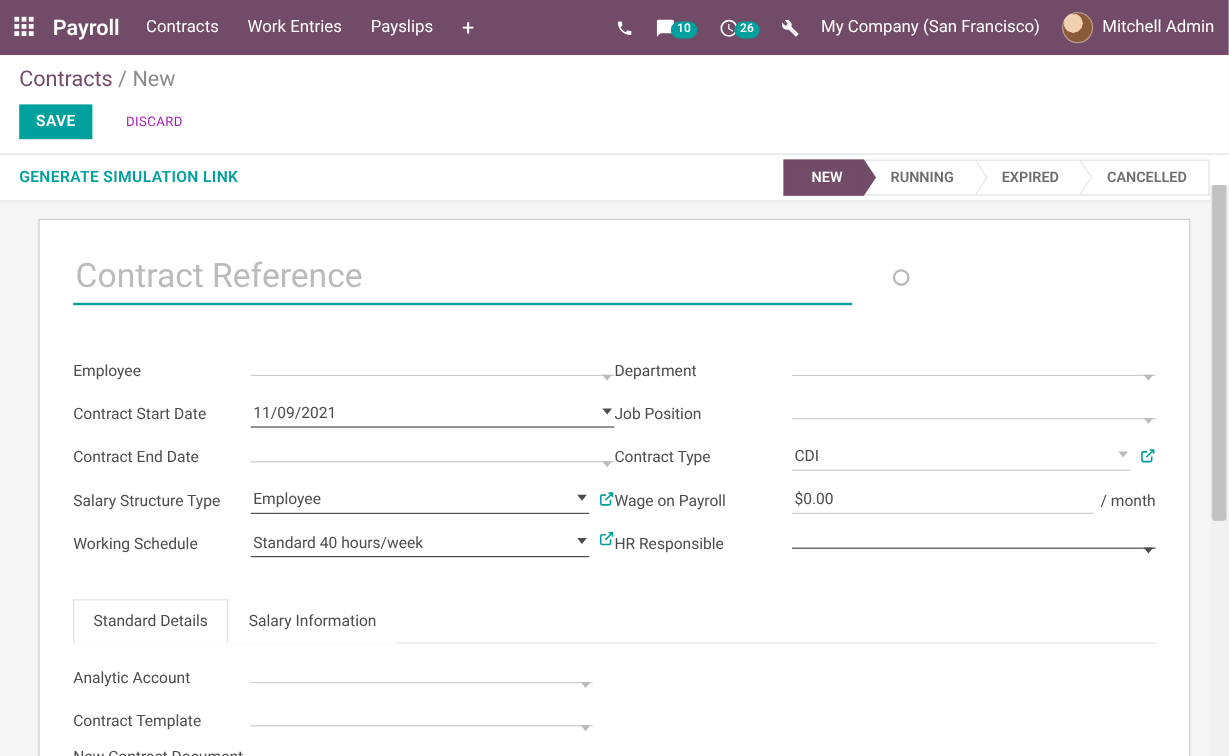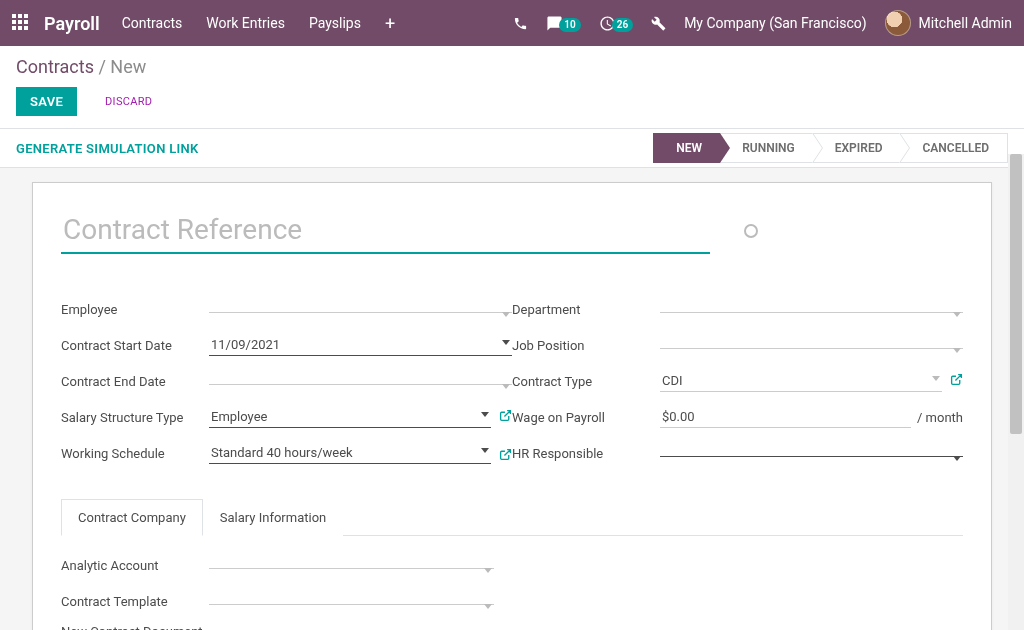--- a/index.html
+++ b/index.html
@@ -189,21 +189,21 @@
             </div>
             <span class="ext-link">
               <svg width="13" height="13" viewBox="0 0 24 24" fill="none" stroke="#00a09d" stroke-width="2.5">
                   <path d="M18 13v6a2 2 0 0 1-2 2H5a2 2 0 0 1-2-2V8a2 2 0 0 1 2-2h6M15 3h6v6M10 14L21 3"></path>
                 </svg>
             </span>
           </div>
         </div>
         <div class="field">
           <div class="field-label">Working Schedule</div>
-          <div class="field-input" style="display:flex;align-items:flex-end;">
+          <div class="field-input" style="display:flex;align-items:flex-start;">
             <div style="flex:1;position:relative;">
               <div class="sel req">Standard 40 hours/week</div>
               <div class="caret"></div>
             </div>
             <span class="ext-link">
               <svg width="13" height="13" viewBox="0 0 24 24" fill="none" stroke="#00a09d" stroke-width="2.5">
                   <path d="M18 13v6a2 2 0 0 1-2 2H5a2 2 0 0 1-2-2V8a2 2 0 0 1 2-2h6M15 3h6v6M10 14L21 3"></path>
                 </svg>
             </span>
           </div>
@@ -252,21 +252,21 @@
           <div class="field-label">HR Responsible</div>
           <div class="field-input">
             <div class="sel req"></div>
             <div class="caret"></div>
           </div>
         </div>
       </div>
     </div>
 
     <div class="tabs">
-      <div class="tab active">Contract Company</div>
+      <div class="tab active">Standard Details</div>
       <div class="tab">Salary Information</div>
     </div>
     <div class="tab-content">
       <div class="tab-col">
         <div class="field">
           <div class="field-label">Analytic Account</div>
           <div class="field-input">
             <div class="sel"></div>
             <div class="caret light"></div>
           </div>

